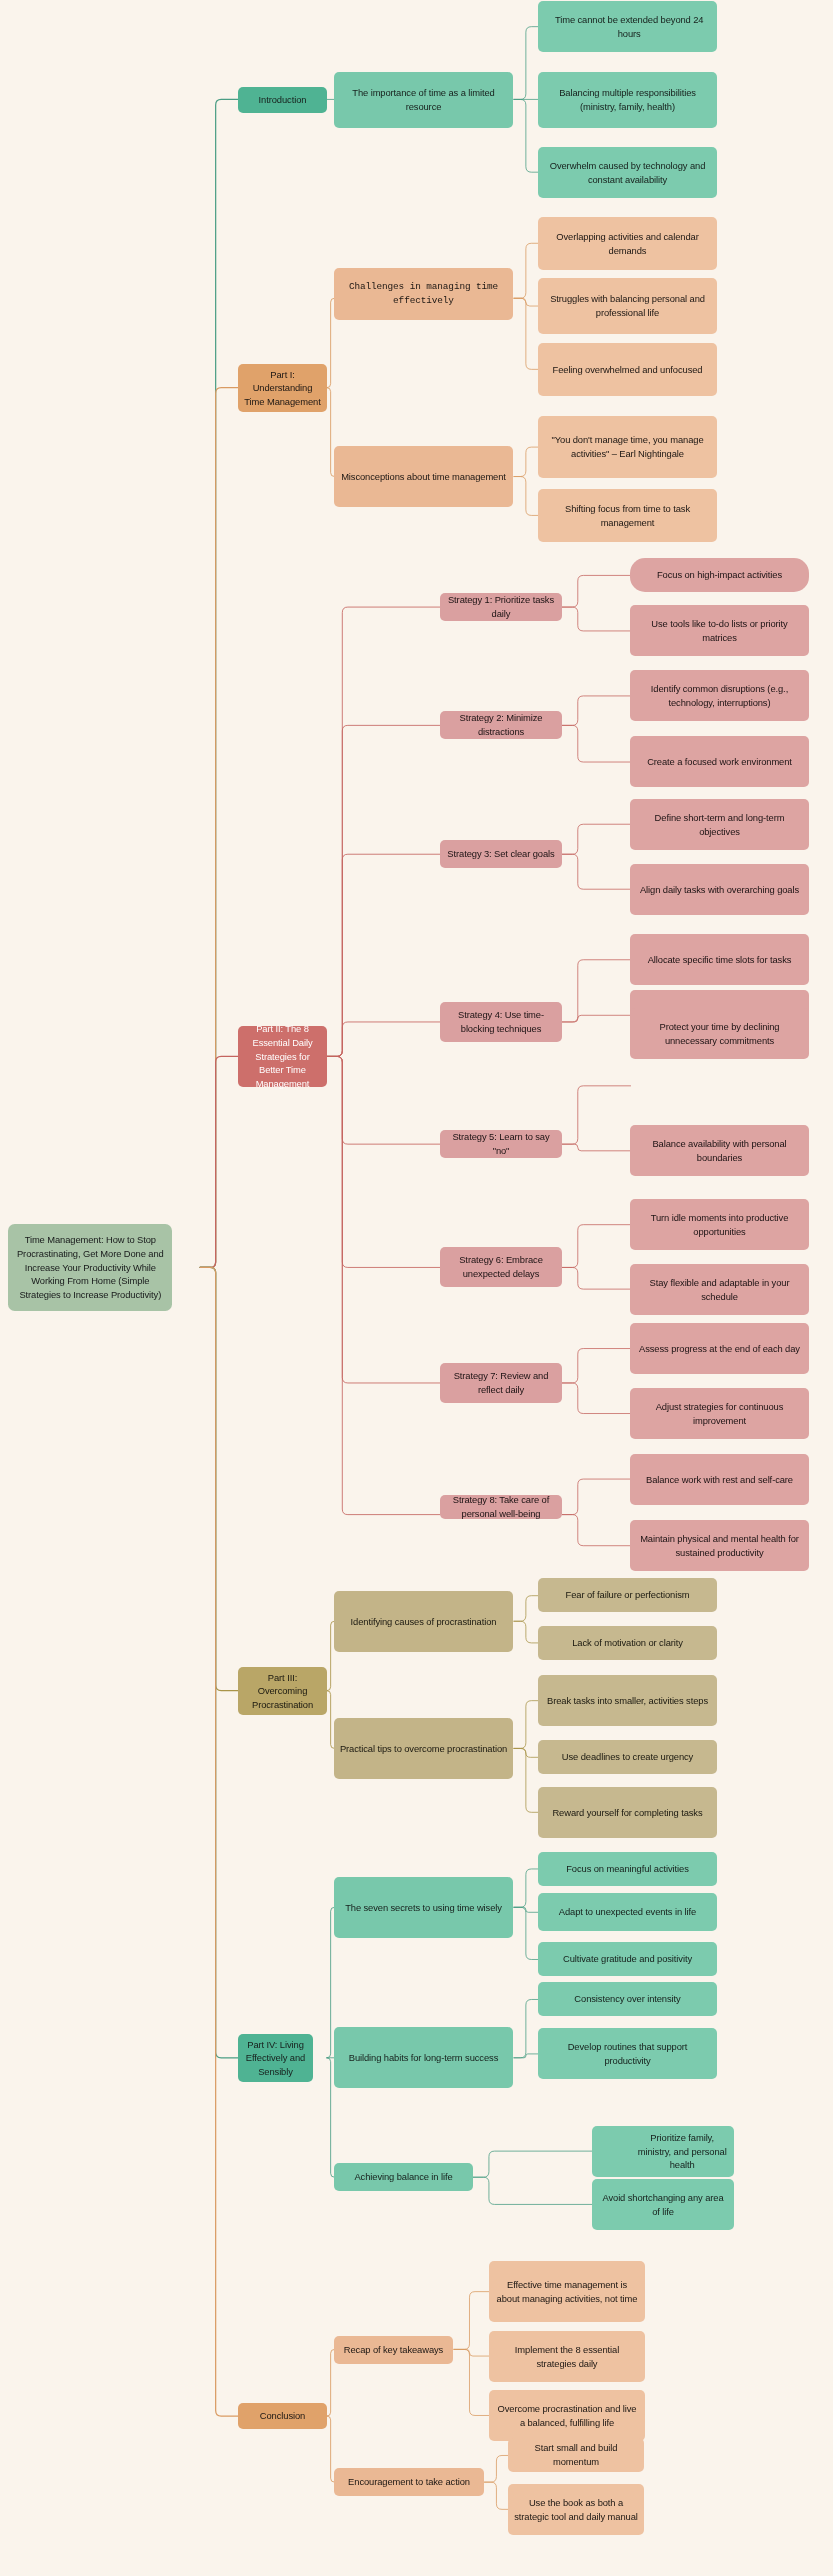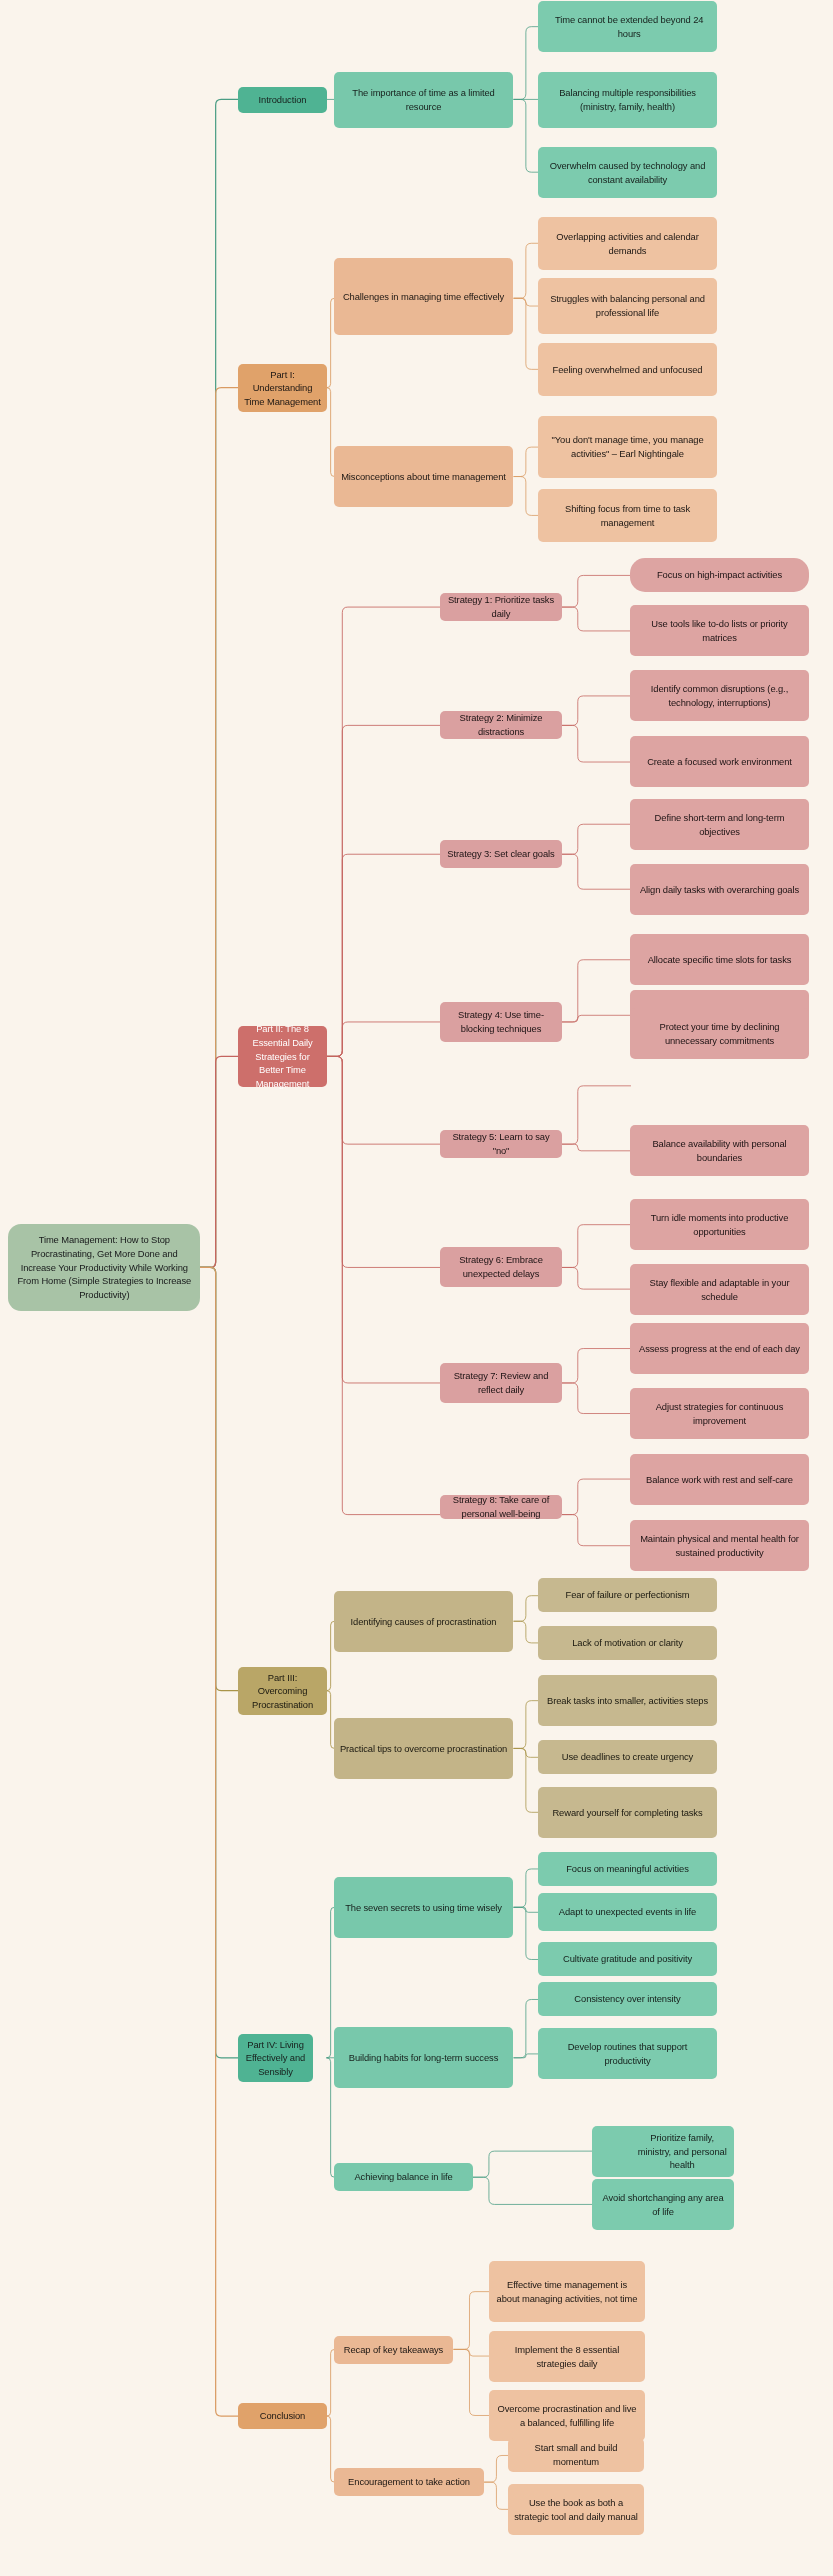--- a/index.html
+++ b/index.html
@@ -113,42 +113,42 @@
       <path d="M 360 2282 L 378 2282 Q 388 2282 388 2292 L 388 4340 Q 388 4350 398 4350 L 428 4350" fill="none" stroke="#d99a62" stroke-width="2.2" stroke-linecap="round" stroke-linejoin="round"></path>
       <path d="M 588 4350 L 588 4350 Q 595 4350 595 4343 L 595 4237 Q 595 4230 602 4230 L 602 4230" fill="none" stroke="#d99a62" stroke-width="1.5" stroke-linecap="round" stroke-linejoin="round"></path>
       <path d="M 817 4230 L 835 4230 Q 845 4230 845 4220 L 845 4136 Q 845 4126 855 4126 L 880 4126" fill="none" stroke="#d99a62" stroke-width="1.4" stroke-linecap="round" stroke-linejoin="round"></path>
       <path d="M 817 4230 L 839 4230 Q 845 4230 845 4236 L 845 4236 Q 845 4242 851 4242 L 880 4242" fill="none" stroke="#d99a62" stroke-width="1.4" stroke-linecap="round" stroke-linejoin="round"></path>
       <path d="M 817 4230 L 835 4230 Q 845 4230 845 4240 L 845 4339 Q 845 4349 855 4349 L 880 4349" fill="none" stroke="#d99a62" stroke-width="1.4" stroke-linecap="round" stroke-linejoin="round"></path>
       <path d="M 588 4350 L 588 4350 Q 595 4350 595 4357 L 595 4462 Q 595 4469 602 4469 L 602 4469" fill="none" stroke="#d99a62" stroke-width="1.5" stroke-linecap="round" stroke-linejoin="round"></path>
       <path d="M 872 4469 L 883.5 4469 Q 893.5 4469 893.5 4459 L 893.5 4431 Q 893.5 4421 903.5 4421 L 915 4421" fill="none" stroke="#d99a62" stroke-width="1.4" stroke-linecap="round" stroke-linejoin="round"></path>
       <path d="M 872 4469 L 883.5 4469 Q 893.5 4469 893.5 4479 L 893.5 4508 Q 893.5 4518 903.5 4518 L 915 4518" fill="none" stroke="#d99a62" stroke-width="1.4" stroke-linecap="round" stroke-linejoin="round"></path>
     </svg>
   <div id="nodes">
-      <div class="node root" style="left: 8.3px; top: 1224px; width: 192px; height: 87px; border-radius: 13px;">
+      <div class="node root" style="left: 8.3px; top: 1224px; width: 164px; height: 87px;">
         <span>Time Management: How to Stop Procrastinating, Get More Done and Increase Your Productivity While Working From Home (Simple Strategies to Increase Productivity)</span>
       </div>
       <div class="node lvl1 c-green-1" style="left: 238px; top: 87px; width: 89px; height: 25.5px;">
         <span>Introduction</span>
       </div>
       <div class="node lvl2 c-green-2" style="left: 334px; top: 72px; width: 179px; height: 56px;">
         <span>The importance of time as a limited resource</span>
       </div>
       <div class="node lvl3 c-green-3" style="left: 538px; top: 1.1px; width: 179px; height: 51px; padding-left: 9px;">
         <span>Time cannot be extended beyond 24 hours</span>
       </div>
       <div class="node lvl3 c-green-3" style="left: 538px; top: 72px; width: 179px; height: 56px;">
         <span>Balancing multiple responsibilities (ministry, family, health)</span>
       </div>
       <div class="node lvl3 c-green-3" style="left: 538px; top: 147px; width: 179px; height: 51px;">
         <span>Overwhelm caused by technology and constant availability</span>
       </div>
       <div class="node lvl1 c-orange-1" style="left: 238px; top: 364px; width: 89px; height: 48px;">
         <span>Part I: Understanding Time Management</span>
       </div>
-      <div class="node lvl2 c-orange-2" style="left: 334px; top: 258px; width: 179px; height: 77px;">
+      <div class="node lvl2 c-orange-2" style="left: 334px; top: 268px; width: 179px; height: 52px; font-family: Liberation Mono, monospace;">
         <span>Challenges in managing time effectively</span>
       </div>
       <div class="node lvl3 c-orange-3" style="left: 538px; top: 217px; width: 179px; height: 53px;">
         <span>Overlapping activities and calendar demands</span>
       </div>
       <div class="node lvl3 c-orange-3" style="left: 538px; top: 278px; width: 179px; height: 56px;">
         <span>Struggles with balancing personal and professional life</span>
       </div>
       <div class="node lvl3 c-orange-3" style="left: 538px; top: 343px; width: 179px; height: 53px;">
         <span>Feeling overwhelmed and unfocused</span>

